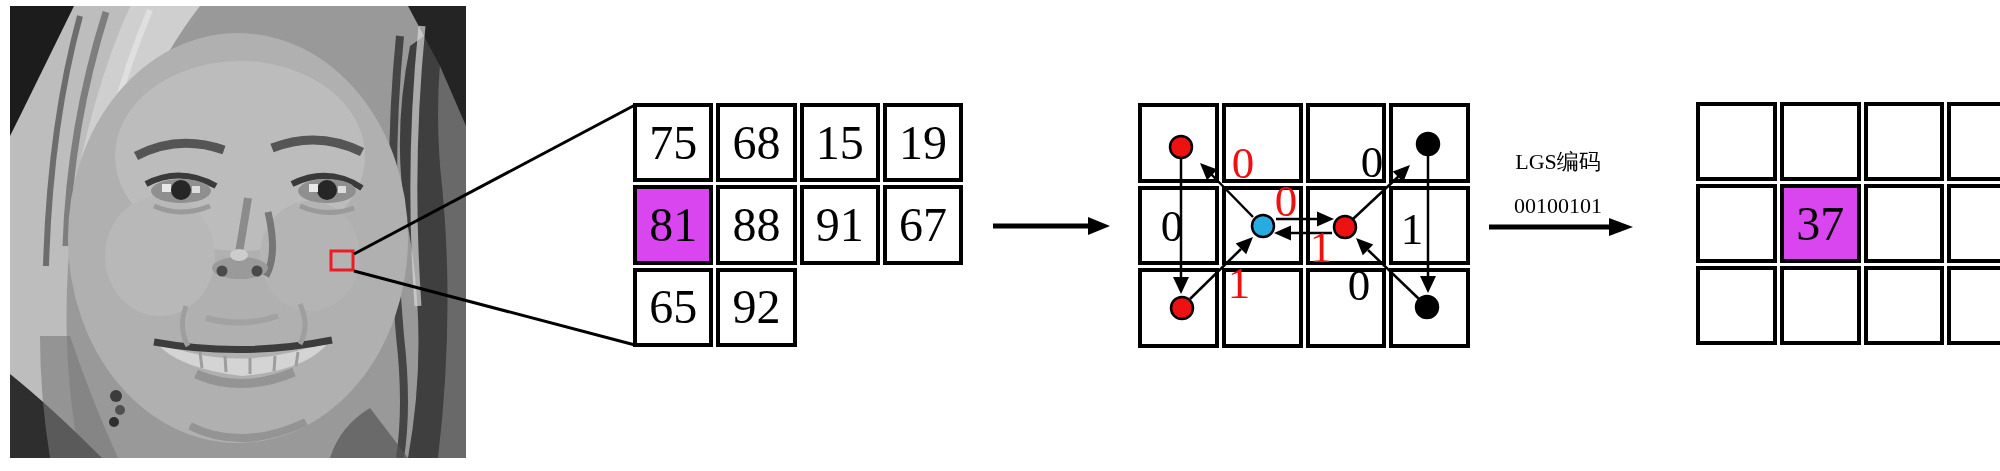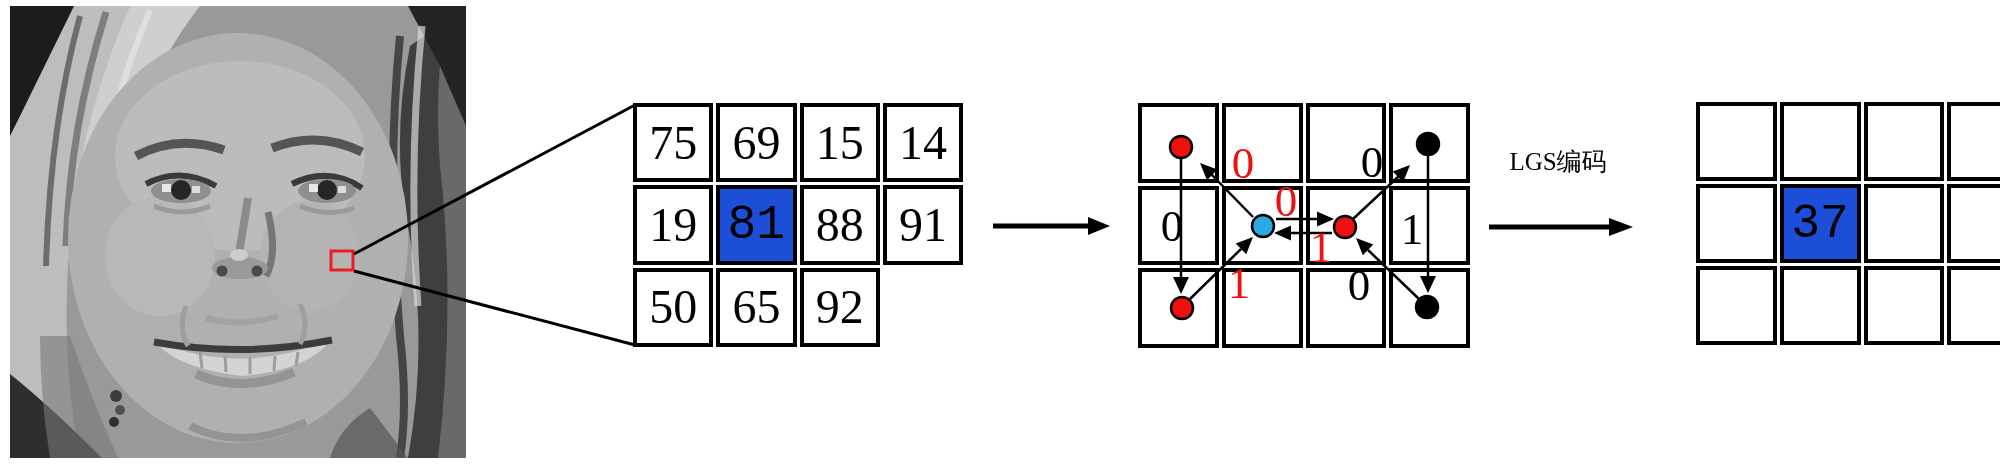--- a/index.html
+++ b/index.html
@@ -7,23 +7,23 @@
           font-family:"Liberation Serif",serif;}
   .face-svg{position:absolute;left:10px;top:6px;z-index:1;}
   .overlay-svg{position:absolute;left:0;top:0;z-index:3;pointer-events:none;}
   .pgrid{position:absolute;display:grid;gap:3px;z-index:2;
          grid-template-columns:repeat(4,1fr);grid-template-rows:repeat(3,1fr);}
   #grid-input{left:633px;top:103px;width:330px;height:244px;}
   #grid-graph{left:1138px;top:103px;width:332px;height:245px;}
   #grid-output{left:1660px;top:102px;width:332px;height:243px;margin-left:36px;}
   .cell{border:4px solid #000;background:#fff;display:flex;align-items:center;justify-content:center;
         font-size:48px;color:#000;line-height:1;}
-  .cell.hl{background:#1d4ed8;font-family:Liberation Mono, monospace;}
+  .cell.hl{background:#d946ef;}
   #encoding-label{position:absolute;left:1478px;top:140px;width:160px;z-index:2;
-        text-align:center;font-size:25px;line-height:44px;color:#000;white-space:nowrap;}
+        text-align:center;font-size:22px;line-height:44px;color:#000;white-space:nowrap;}
   .glabel{font-family:"Liberation Serif",serif;font-size:45px;}
 </style>
 </head>
 <body>
 
 <div class="canvas">
 
   <svg class="face-svg" width="456" height="452" viewBox="0 0 456 452">
     <rect width="456" height="452" fill="#999999"></rect>
 
@@ -79,28 +79,27 @@
     <path d="M0,368 Q40,400 92,452 L0,452 Z" fill="#2e2e2e"></path>
     <path d="M60,330 Q80,390 108,452 L40,452 Q30,390 30,330 Z" fill="#787878" opacity="0.6"></path>
     <circle cx="106" cy="390" r="6" fill="#3c3c3c"></circle>
     <circle cx="110" cy="404" r="5" fill="#505050"></circle>
     <circle cx="104" cy="416" r="5" fill="#2f2f2f"></circle>
     <path d="M320,452 Q330,420 360,402 L398,452 Z" fill="#555555" opacity="0.7"></path>
   </svg>
 
   <div class="pgrid" id="grid-input">
     <div class="cell">75</div>
-    <div class="cell">69</div>
+    <div class="cell">68</div>
     <div class="cell">15</div>
-    <div class="cell">14</div>
     <div class="cell">19</div>
     <div class="cell hl">81</div>
     <div class="cell">88</div>
     <div class="cell">91</div>
-    <div class="cell">50</div>
+    <div class="cell">67</div>
     <div class="cell">65</div>
     <div class="cell">92</div>
   </div>
 
   <div class="pgrid" id="grid-graph">
     <div class="cell"></div>
     <div class="cell"></div>
     <div class="cell"></div>
     <div class="cell"></div>
     <div class="cell"></div>
@@ -108,20 +107,21 @@
     <div class="cell"></div>
     <div class="cell"></div>
     <div class="cell"></div>
     <div class="cell"></div>
     <div class="cell"></div>
     <div class="cell"></div>
   </div>
 
   <div id="encoding-label">
     <div>LGS编码</div>
+    <div>00100101</div>
   </div>
 
   <div class="pgrid" id="grid-output">
     <div class="cell"></div>
     <div class="cell"></div>
     <div class="cell"></div>
     <div class="cell"></div>
     <div class="cell"></div>
     <div class="cell hl">37</div>
     <div class="cell"></div>

